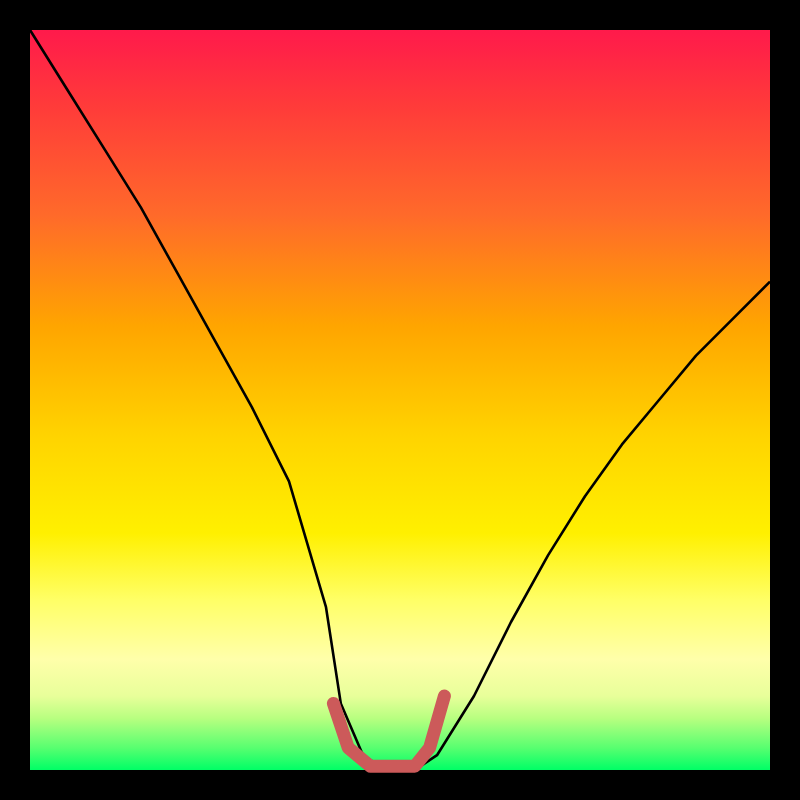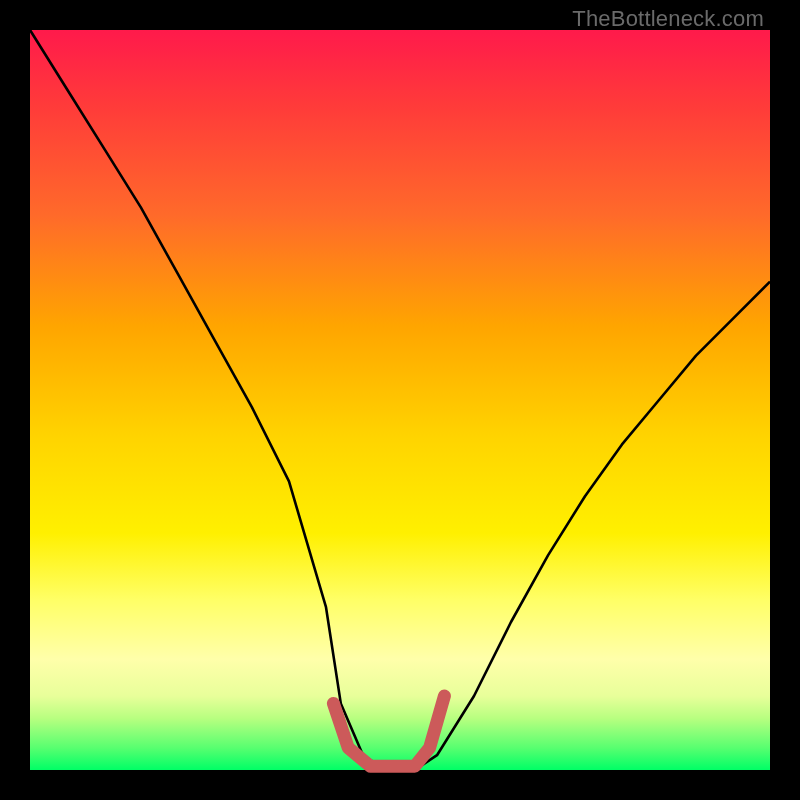--- a/index.html
+++ b/index.html
@@ -44,20 +44,19 @@
     position: absolute;
     left: 0; top: 0;
     width: 740px; height: 740px;
     overflow: visible;
   }
 </style>
 </head>
 <body>
 
 <div class="frame">
-  <div class="watermark">TheBottleneck.com</div>
   <div class="plot-area">
     <svg class="curve" viewBox="0 0 740 740">
       <path d="M0.00 0.00 L37.00 59.20 L74.00 118.40 L111.00 177.60 L148.00 244.20 L185.00 310.80 L222.00 377.40 L259.00 451.40 L296.00 577.20 L310.80 673.40 L333.00 725.20 L355.20 740.00 L370.00 740.00 L384.80 740.00 L407.00 725.20 L444.00 666.00 L481.00 592.00 L518.00 525.40 L555.00 466.20 L592.00 414.40 L629.00 370.00 L666.00 325.60 L703.00 288.60 L740.00 251.60" id="curvePath" fill="none" stroke="#000000" stroke-width="2.6" stroke-linejoin="round"></path>
       <path d="M303.40 673.40 L318.20 717.80 L340.40 736.30 L370.00 736.30 L384.80 736.30 L399.60 717.80 L414.40 666.00" id="bandPath" fill="none" stroke="#cc5a5a" stroke-width="13" stroke-linecap="round" stroke-linejoin="round"></path>
     </svg>
   </div>
 </div>
 
 </body></html>

